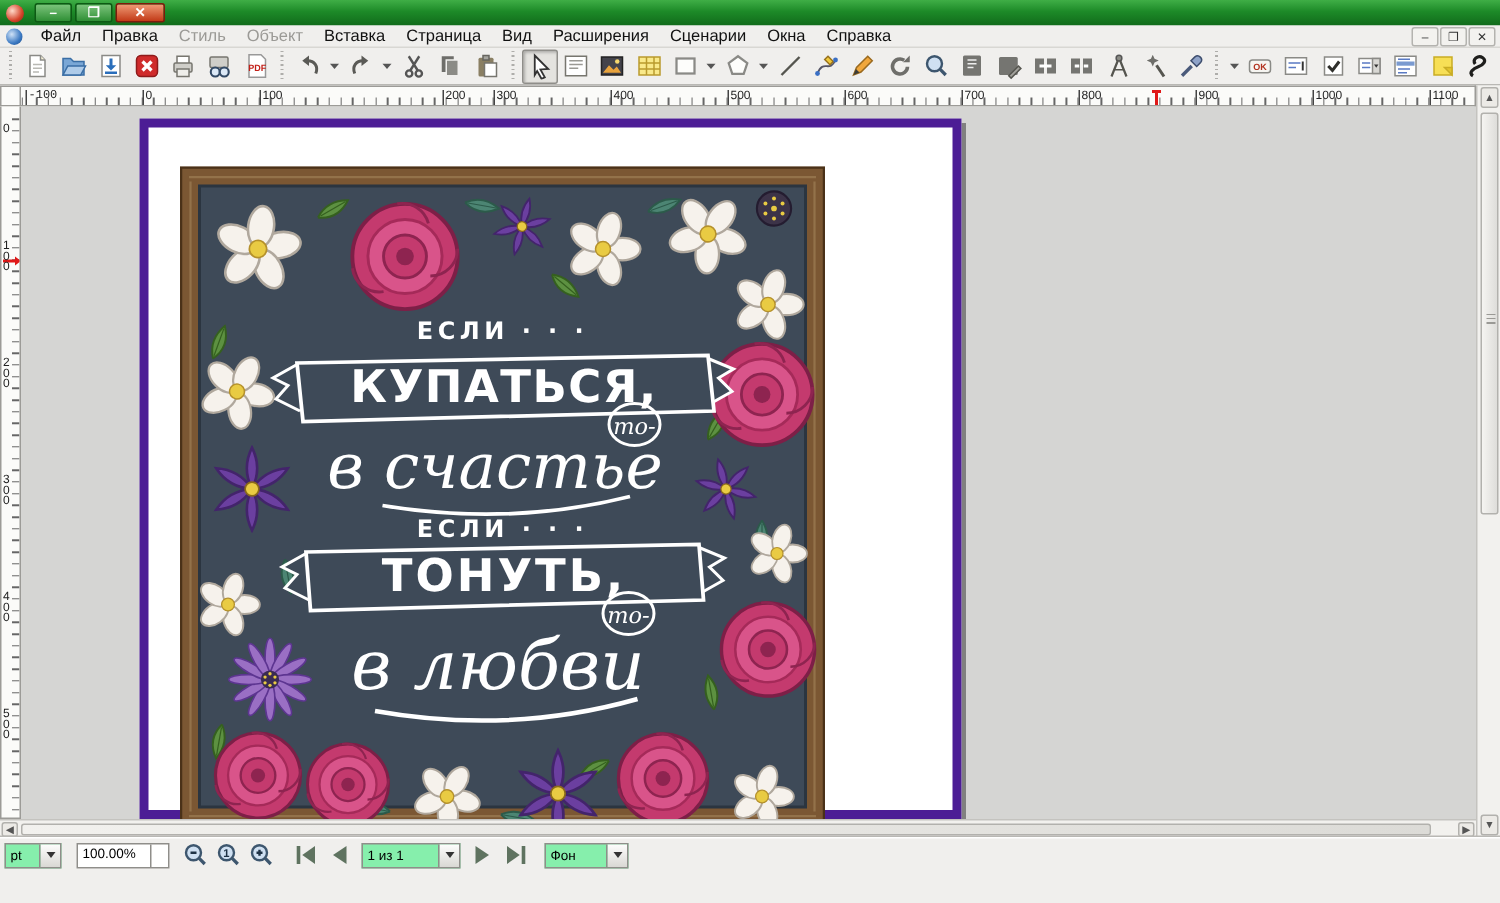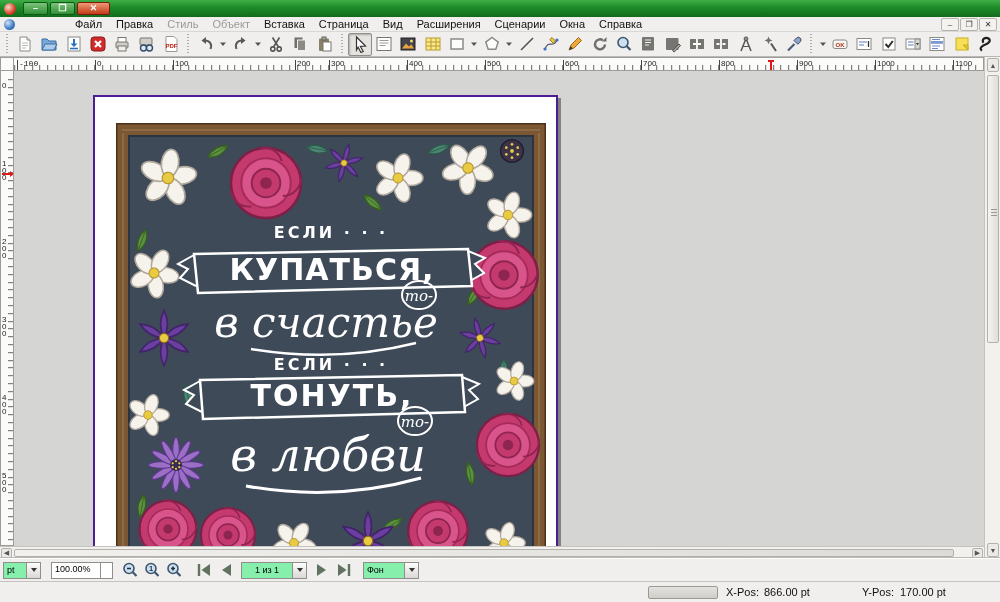--- a/index.html
+++ b/index.html
@@ -60,22 +60,22 @@
   #vruler .ticks { position:absolute; top:0; right:0; height:100%; width:5px;
     background:repeating-linear-gradient(transparent 0 6.8px, #666 6.8px 7.8px);
     background-position:0 1.2px; }
   .vlabel { position:absolute; left:1px; font-size:8px; line-height:7px; color:#222; text-align:left; }
   #vmarker { position:absolute; left:1px; width:9px; height:2px; background:#e01818; }
   #vmarker::after { content:""; position:absolute; right:-3px; top:-2px;
     border-left:4px solid #e01818; border-top:3px solid transparent; border-bottom:3px solid transparent; }
 
   #canvas { position:absolute; left:14px; top:71px; width:970px; height:475px;
     background:#d5d5d3; overflow:hidden; }
-  #page { position:absolute; left:79px; top:24px; width:465px; height:467px;
-    background:#fff; border:2px solid #4c1d95; box-shadow:3px 3px 0 rgba(60,60,60,.55); }
+  #page { position:absolute; left:79px; top:8px; width:548px; height:467px;
+    background:#fff; border:6px solid #4c1d95; box-shadow:3px 3px 0 rgba(60,60,60,.55); }
   #artframe { position:absolute; left:21px; top:26px; width:430px; height:440px; }
   #artframe svg { display:block; }
 
   
   .sb { position:absolute; background:#f2f1ee; }
   #hscroll { left:0; top:546px; width:984px; height:12px; border-top:1px solid #c4c3bf; }
   #vscroll { left:984px; top:57px; width:16px; height:501px; border-left:1px solid #c4c3bf; }
   .sb-arrow { position:absolute; background:#eceae6; border:1px solid #b2b1ad; border-radius:2px;
     display:flex; align-items:center; justify-content:center; font-size:7px; color:#555; }
   .sb-thumb { position:absolute; background:linear-gradient(90deg,#f2f1ee,#dcdbd7); border:1px solid #b2b1ad; border-radius:2px; }
@@ -112,21 +112,21 @@
 
   <div id="titlebar">
     <span class="app-icon"></span>
     <span class="win-btn">–</span>
     <span class="win-btn">❐</span>
     <span class="win-btn close">✕</span>
   </div>
 
   <div id="menubar">
     <span class="doc-icon"></span>
-    <span id="menu-items" style="display:flex;margin-left:48px;">
+    <span id="menu-items" style="display:flex;">
         <span class="menu-item">Файл</span>
         <span class="menu-item">Правка</span>
         <span class="menu-item disabled">Стиль</span>
         <span class="menu-item disabled">Объект</span>
         <span class="menu-item">Вставка</span>
         <span class="menu-item">Страница</span>
         <span class="menu-item">Вид</span>
         <span class="menu-item">Расширения</span>
         <span class="menu-item">Сценарии</span>
         <span class="menu-item">Окна</span>
@@ -641,42 +641,35 @@
           <path d="M4 3v12" stroke="#5f7360" stroke-width="2.4"></path>
           <path d="M15 3L6.5 9l8.5 6z" fill="#5f7360"></path>
         </svg>
       </span>
     <span class="bb-btn" id="bb-prev">
         <svg width="18" height="18" viewBox="0 0 18 18">
           <path d="M14 3L5 9l9 6z" fill="#5f7360"></path>
         </svg>
       </span>
     <div class="combo" style="width:66px;margin:0 4px;">
-      <span class="val" style="text-align:center;">1 из 1</span>
+      <span class="val" style="">1 из 1</span>
       <span class="drop"></span>
     </div>
     <span class="bb-btn" id="bb-next">
         <svg width="18" height="18" viewBox="0 0 18 18">
           <path d="M4 3l9 6-9 6z" fill="#5f7360"></path>
         </svg>
       </span>
     <span class="bb-btn" id="bb-last">
         <svg width="18" height="18" viewBox="0 0 18 18">
           <path d="M14 3v12" stroke="#5f7360" stroke-width="2.4"></path>
           <path d="M3 3l8.5 6L3 15z" fill="#5f7360"></path>
         </svg>
       </span>
     <div class="bb-gap" style="width:8px;"></div>
     <div class="combo" style="width:56px;">
       <span class="val">Фон</span>
       <span class="drop"></span>
     </div>
   </div>
 
-  <div id="statusbar">
-    <div id="progress"></div>
-    <span class="pos-label" style="left:726px;">X-Pos:</span>
-    <span class="pos-label" style="left:764px;">866.00 pt</span>
-    <span class="pos-label" style="left:862px;">Y-Pos:</span>
-    <span class="pos-label" style="left:900px;">170.00 pt</span>
-  </div>
 
 </div>
 
 </body></html>

